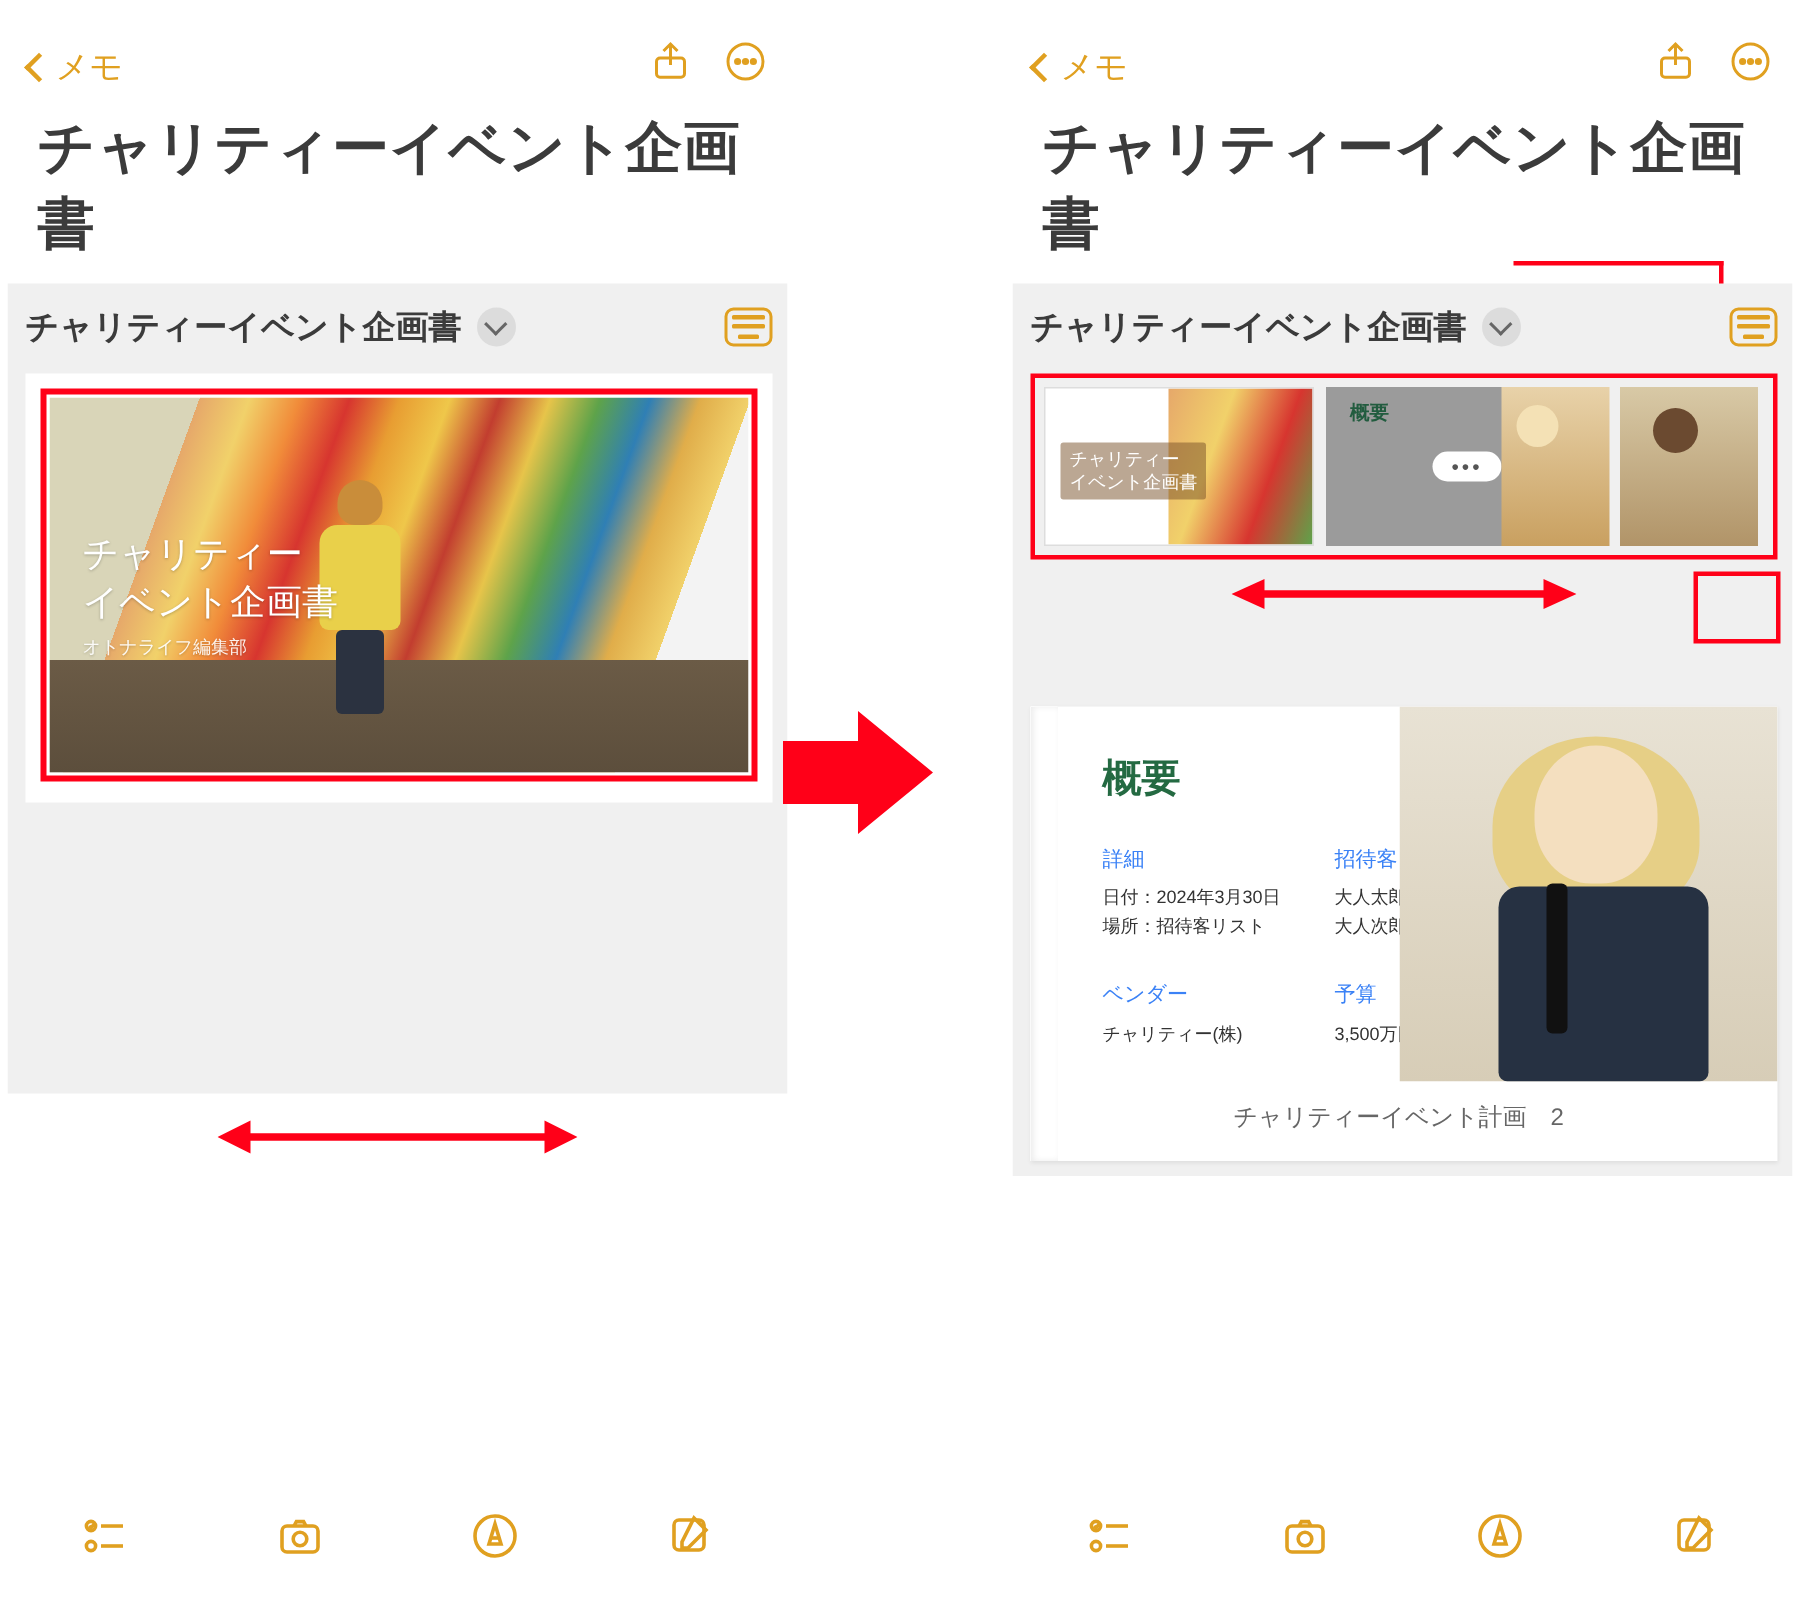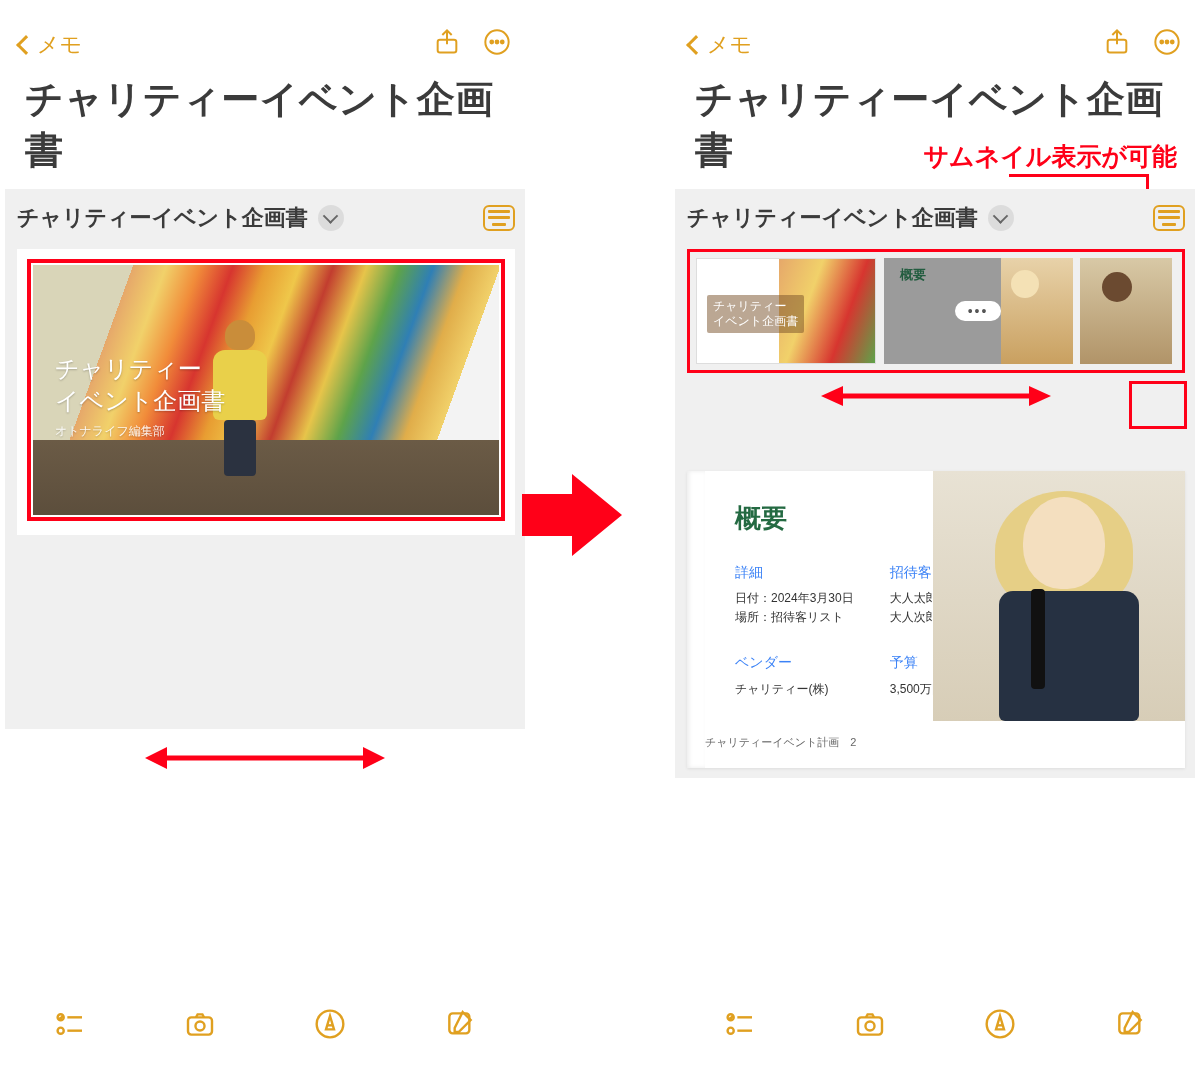--- a/index.html
+++ b/index.html
@@ -67,21 +67,21 @@
 .doc-cols{ display:flex; gap:36px; margin-left:30px; font-size:12px; color:#333;}
 .doc-cols h4{ color:#3b82f6; font-size:14px; font-weight:400; margin-bottom:6px;}
 .doc-cols div{ line-height:1.55;}
 .doc-cols .block{ margin-bottom:26px;}
 .doc-photo{ position:absolute; right:0; top:0; width:252px; height:250px; overflow:hidden;}
 .doc-photo .bg{position:absolute;inset:0;background:linear-gradient(#e8e2d4,#d7cdb7);}
 .doc-photo .face{position:absolute;left:90px;top:26px;width:82px;height:92px;border-radius:50% 50% 46% 46%;background:#f4dfbf;}
 .doc-photo .hair{position:absolute;left:62px;top:20px;width:138px;height:120px;background:#e6cf86;border-radius:50% 50% 40% 40%;z-index:-0;}
 .doc-photo .body{position:absolute;left:66px;top:120px;width:140px;height:130px;background:#263142;border-radius:14px 14px 6px 6px;}
 .doc-photo .strap{position:absolute;left:98px;top:118px;width:14px;height:100px;background:#111;border-radius:4px;}
-.doc-foot{font-size:11px;color:#666;text-align:left;margin-top:10px;margin-right:7px;}
+.doc-foot{font-size:16px;color:#666;text-align:center;margin-top:10px;margin-right:7px;}
 
 .toolbar{ position:absolute; bottom:22px; left:0; right:0; height:56px; display:flex; align-items:center; justify-content:space-around; color:#E0A020;}
 .toolbar svg{ width:32px; height:32px;}
 .swipe-arrow-small{ width:230px; height:30px; margin:8px auto 0 auto; display:block;}
 </style>
 </head>
 <body>
 
 <div class="screen left">
   <div class="navbar">
@@ -196,21 +196,20 @@
             <circle cx="7.5" cy="12" r="1.2" fill="#E0A020"></circle>
             <circle cx="12" cy="12" r="1.2" fill="#E0A020"></circle>
             <circle cx="16.5" cy="12" r="1.2" fill="#E0A020"></circle>
           </svg>
       </span>
     </div>
   </div>
 
   <h1 class="title">チャリティーイベント企画書</h1>
 
-  <div class="annot-red thumb-label">サムネイル表示が可能</div>
   <div class="kb-annot-line"></div>
   <div class="kb-annot-line2"></div>
 
   <div class="note-body" style="min-height:auto;padding-bottom:10px;position:relative;">
     <div class="kb-annot"></div>
     <div class="attach-head">
       <span>チャリティーイベント企画書</span>
       <span class="chev-down"></span>
       <span class="keyboard-btn">
         <span class="row"></span>

